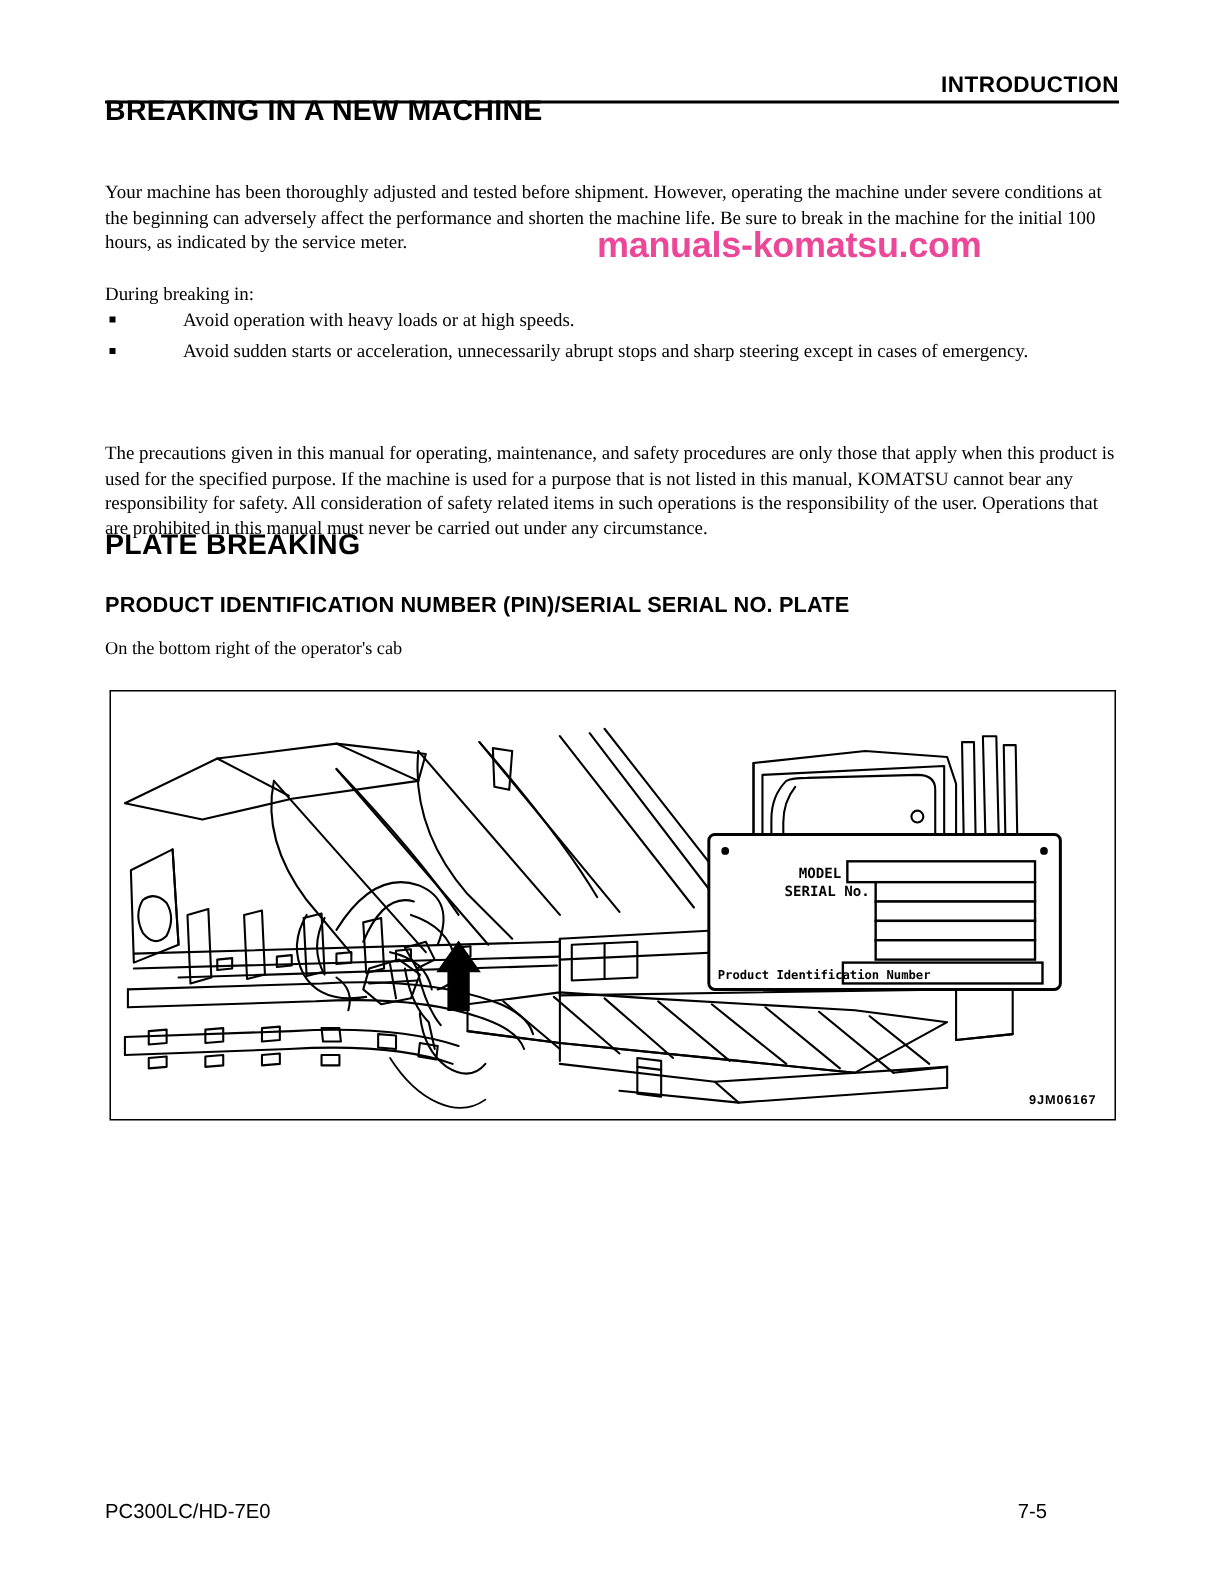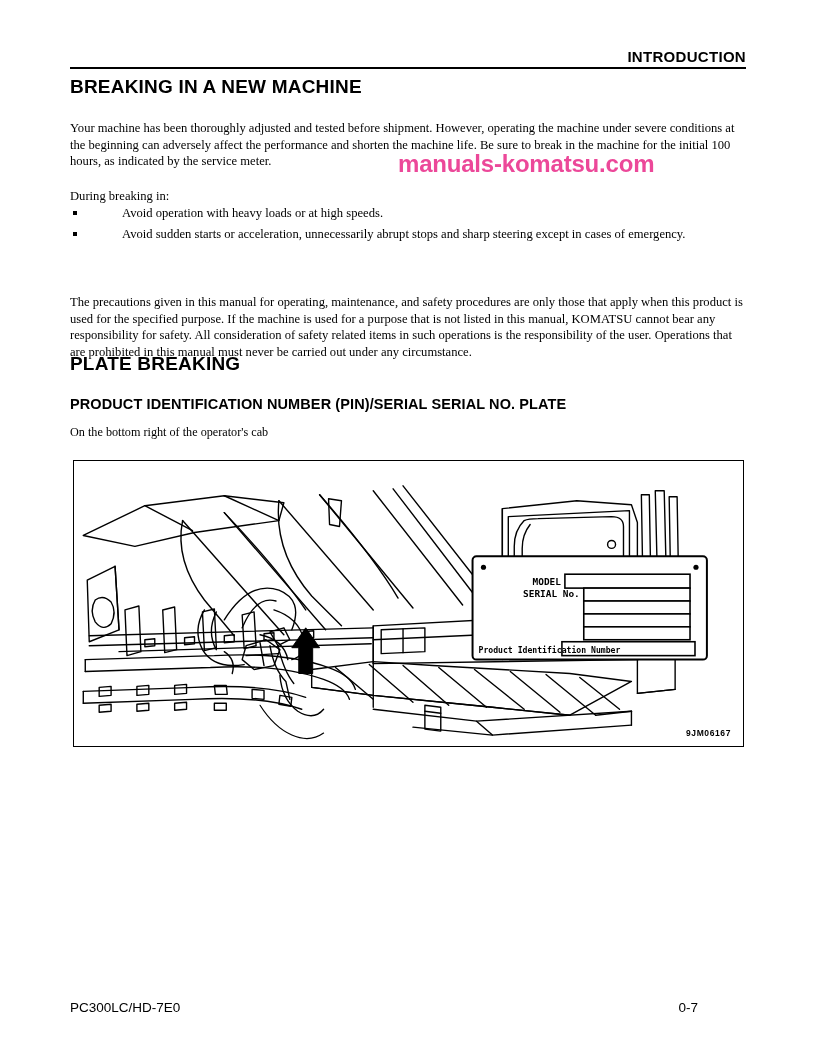--- a/index.html
+++ b/index.html
@@ -44,21 +44,21 @@
 
   
   .h1 {
     position: absolute;
     left: 70px;
     font-family: "Liberation Sans", sans-serif;
     font-weight: bold;
     font-size: 19px;
     letter-spacing: 0.2px;
   }
-  .h1.breaking { top: 76px; text-align: center; }
+  .h1.breaking { top: 64px; text-align: center; }
   .h1.plate { top: 353px; }
 
   .h2 {
     position: absolute;
     left: 70px;
     top: 396px;
     font-family: "Liberation Sans", sans-serif;
     font-weight: bold;
     font-size: 14.5px;
     letter-spacing: 0.1px;
@@ -344,15 +344,15 @@
         <text x="489" y="125" text-anchor="end" font-family="DejaVu Sans Mono, monospace" font-size="9.5" font-weight="bold" fill="#000">MODEL</text>
         <text x="508" y="137" text-anchor="end" font-family="DejaVu Sans Mono, monospace" font-size="9.5" font-weight="bold" fill="#000">SERIAL No.</text>
         <text x="406" y="193" font-family="DejaVu Sans Mono, monospace" font-size="8.2" font-weight="bold" fill="#000">Product Identification Number</text>
       </g>
     </svg>
 
     <div class="figure-code">9JM06167</div>
   </div>
 
   <div class="footer-left">PC300LC/HD-7E0</div>
-  <div class="footer-right">0-7</div>
+  <div class="footer-right">7-5</div>
 
 </div>
 
 </body></html>

